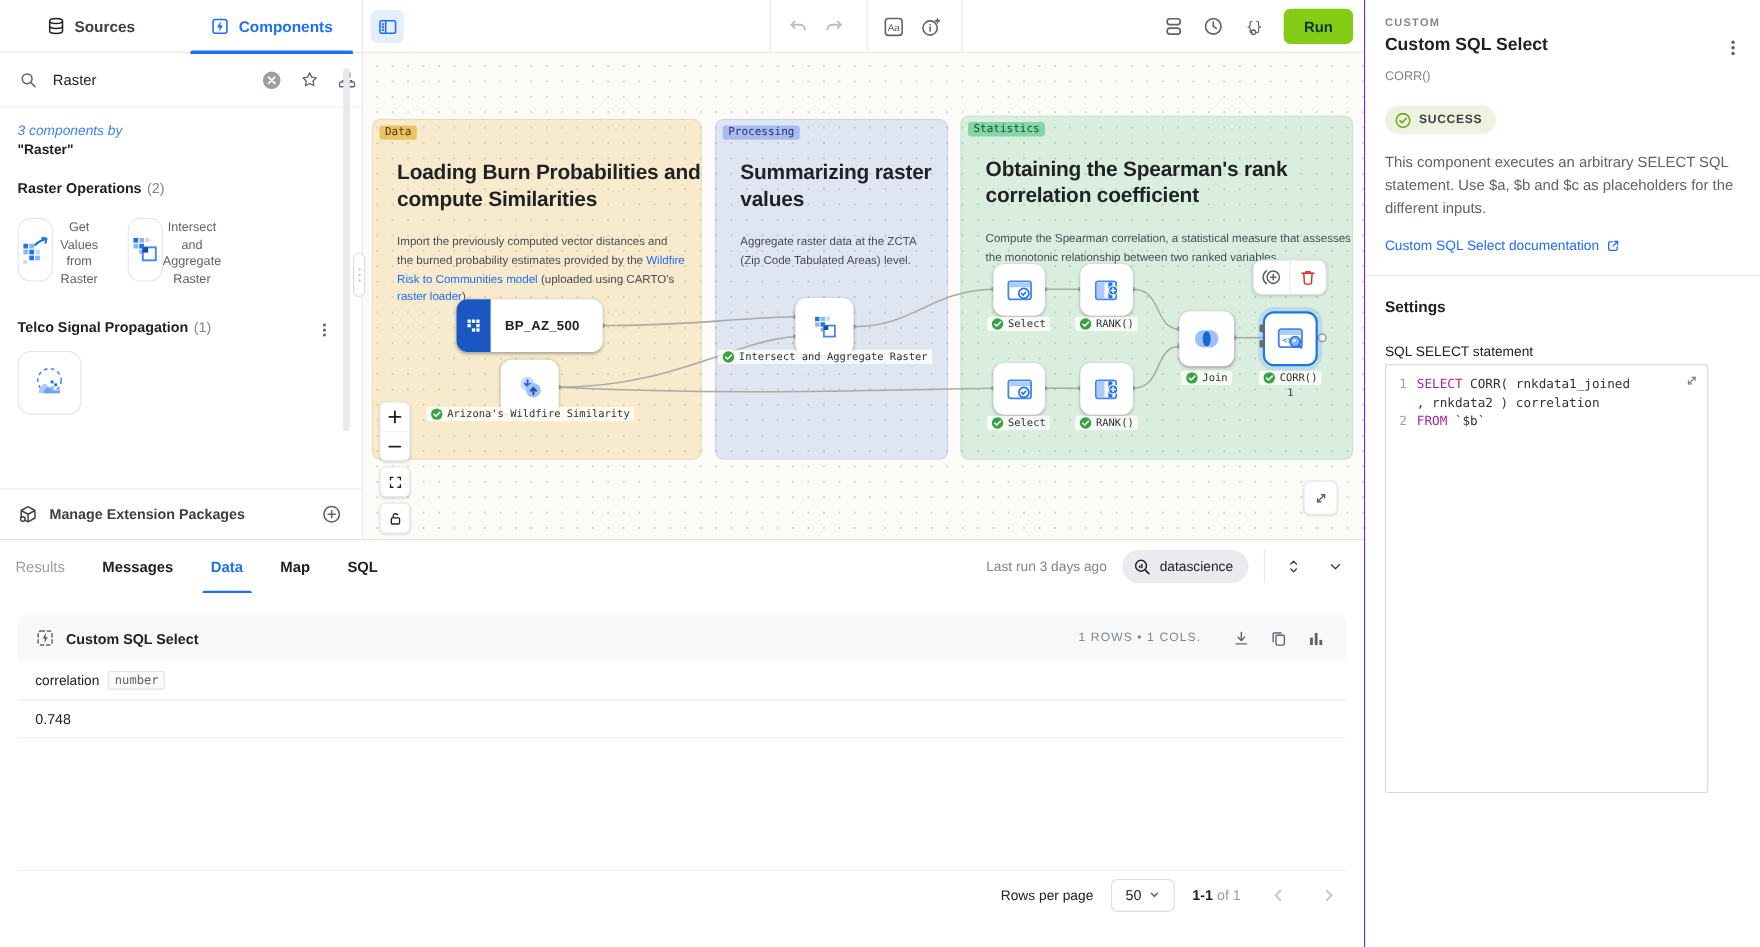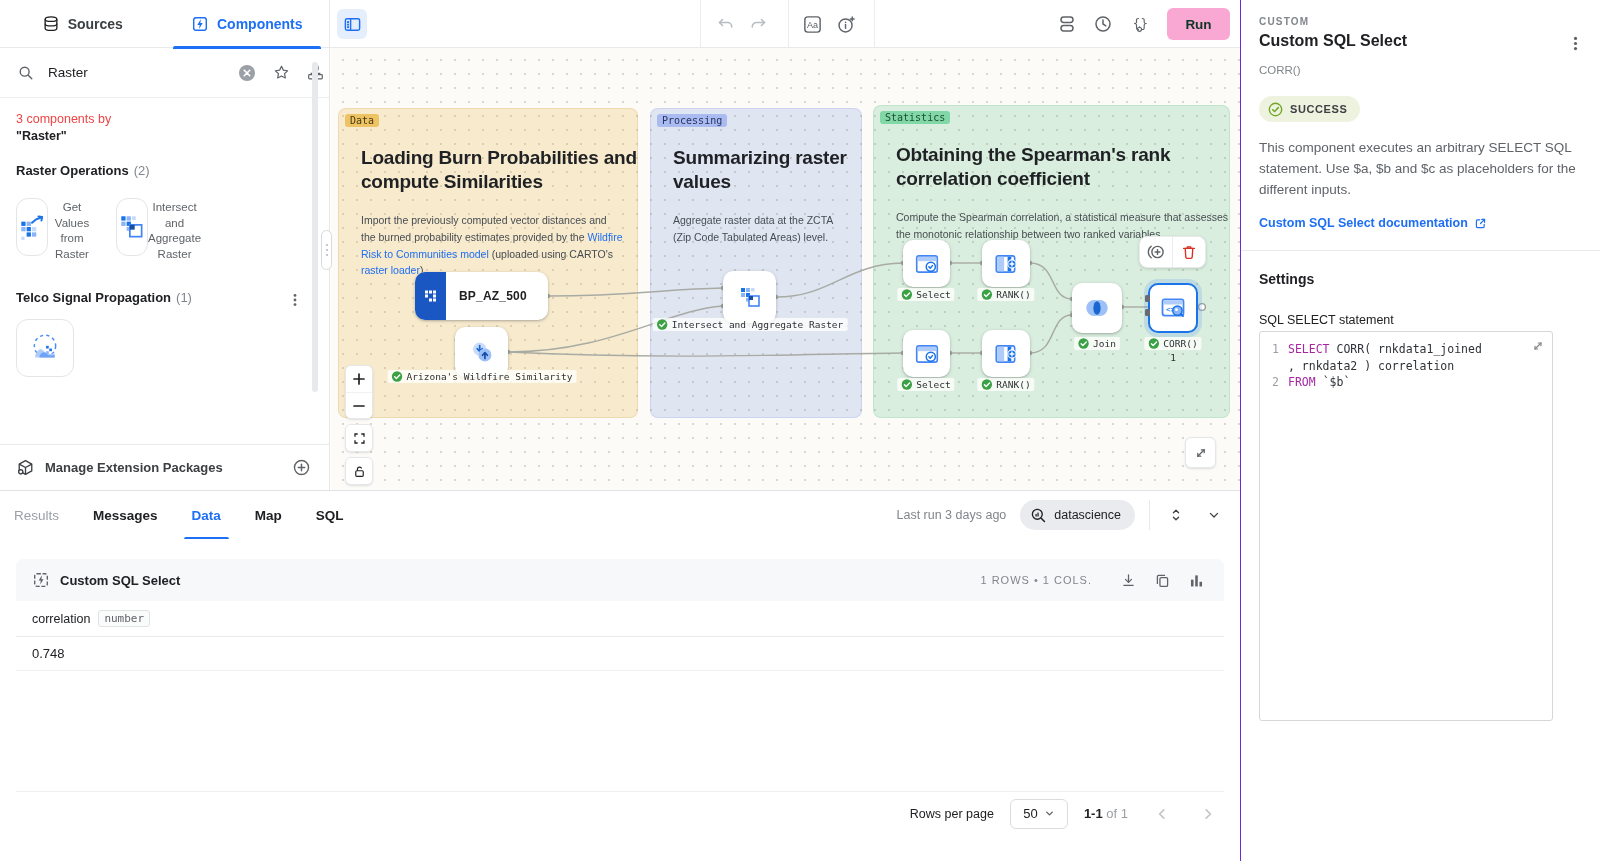--- a/index.html
+++ b/index.html
@@ -9,29 +9,29 @@
 
   
   .topbar { position:absolute; left:0; top:0; width:1240px; height:48px; background:#fff; border-bottom:1px solid #e7e9ec; z-index:30; }
   .side-tabs { position:absolute; left:0; top:0; width:330px; height:48px; display:flex; border-right:1px solid #e7e9ec; }
   .side-tab { flex:1; display:flex; align-items:center; justify-content:center; gap:8px; font-size:14px; font-weight:bold; color:#3c4043; position:relative; cursor:pointer; }
   .side-tab.active { color:#1e6ff5; }
   .side-tab.active .underline { position:absolute; left:8px; right:8px; bottom:-1px; height:3px; background:#1e6ff5; border-radius:2px 2px 0 0; }
   .tb-btn { position:absolute; top:9px; width:30px; height:30px; border-radius:6px; display:flex; align-items:center; justify-content:center; cursor:pointer; }
   .tb-btn.blue-bg { background:#e4eefd; }
   .tb-divider { position:absolute; top:0; width:1px; height:47px; background:#ececee; }
-  .run-btn { position:absolute; left:1167px; top:8px; width:63px; height:32px; background:#f9a8d4; color:#103526; font-size:13.5px; font-weight:bold; border:none; border-radius:6px; display:flex; align-items:center; justify-content:center; cursor:pointer; }
+  .run-btn { position:absolute; left:1167px; top:8px; width:63px; height:32px; background:#84cc16; color:#103526; font-size:13.5px; font-weight:bold; border:none; border-radius:6px; display:flex; align-items:center; justify-content:center; cursor:pointer; }
 
   
   .sidebar { position:absolute; left:0; top:48px; width:330px; height:442px; background:#fff; border-right:1px solid #e4e6e8; z-index:20; }
   .search-row { height:50px; border-bottom:1px solid #eceef0; display:flex; align-items:center; padding:0 14px; gap:10px; }
   .search-row input { flex:1; border:none; outline:none; font-size:13.5px; color:#202124; font-family:"Liberation Sans",sans-serif; }
   .icon-btn { width:24px; height:24px; display:flex; align-items:center; justify-content:center; cursor:pointer; flex:none; }
   .side-list { padding:14px 16px 0 16px; }
-  .summary1 { font-size:12.5px; color:#ef4444; }
+  .summary1 { font-size:12.5px; color:#3b82f6;font-style:italic; }
   .summary2 { font-size:12.5px; color:#202124; font-weight:bold; margin-top:3px; }
   .group-hdr { margin-top:20px; font-size:13px; font-weight:bold; color:#202124; display:flex; align-items:center; gap:5px; position:relative; }
   .group-count { color:#80868b; font-weight:normal; }
   .cards { display:flex; gap:20px; margin-top:14px; }
   .comp-card { width:80px; display:flex; flex-direction:row; align-items:center; cursor:pointer; }
   .comp-card .tile { width:58px; height:58px; background:#fff; border:1px solid #e3e5e9; border-radius:12px; display:flex; align-items:center; justify-content:center; }
   .comp-card .lbl { margin-top:8px; font-size:11.5px; color:#5f6368; text-align:center; line-height:1.35; }
   .kebab-right { position:absolute; right:6px; top:-2px; }
   .side-footer { position:absolute; left:0; bottom:0; width:100%; height:46px; background:#fff; border-top:1px solid #e8eaed; display:flex; align-items:center; padding:0 16px; gap:10px; }
   .side-footer .flbl { font-size:13px; font-weight:bold; color:#3c4043; flex:1; }
@@ -101,21 +101,21 @@
   .pg-nav { display:flex; gap:22px; margin-left:6px; margin-right:4px; }
 
   
   .rpanel { position:absolute; left:1240px; top:0; width:360px; height:861px; background:#fff; border-left:1px solid #6d28d9; z-index:35; }
   .rp-cat { position:absolute; left:18px; top:16px; font-size:10px; font-weight:bold; letter-spacing:1.2px; color:#80868b; }
   .rp-title { position:absolute; left:18px; top:32px; font-size:16px; font-weight:bold; color:#202124; }
   .rp-kebab { position:absolute; right:12px; top:30px; width:26px; height:26px; display:flex; align-items:center; justify-content:center; cursor:pointer; }
   .rp-sub { position:absolute; left:18px; top:64px; font-size:11.5px; color:#80868b; }
   .rp-status { position:absolute; left:18px; top:96px; display:inline-flex; align-items:center; gap:7px; background:#eef3e0; border-radius:14px; height:26px; padding:0 13px 0 9px; font-size:11px; font-weight:bold; letter-spacing:.6px; color:#3c4043; }
   .rp-desc { position:absolute; left:18px; top:138px; width:326px; font-size:13.5px; line-height:1.55; color:#5f6368; }
-  .rp-doclink { position:absolute; left:18px; top:216px; display:flex; align-items:center; gap:6px; font-size:12.5px; font-weight:bold; color:#1e6ff5; cursor:pointer; }
+  .rp-doclink { position:absolute; left:18px; top:216px; display:flex; align-items:center; gap:6px; font-size:12.5px; font-weight:normal; color:#1e6ff5; cursor:pointer; }
   .rp-div { position:absolute; left:0; top:250px; width:100%; height:1px; background:#e8eaed; }
   .rp-settings { position:absolute; left:18px; top:271px; font-size:14px; font-weight:bold; color:#202124; }
   .rp-sqllabel { position:absolute; left:18px; top:313px; font-size:12.5px; color:#202124; }
   .sql-editor { position:absolute; left:18px; top:331px; width:294px; height:390px; border:1px solid #d5d7da; border-radius:3px; background:#fff; padding-top:9px; overflow:hidden; }
   .sql-row { display:flex; font-family:"DejaVu Sans Mono",monospace; font-size:11.5px; line-height:16.5px; }
   .sql-row .ln { width:28px; flex:none; text-align:right; padding-right:9px; color:#9aa0a6; }
   .sql-row .code { white-space:pre; color:#2f3237; }
   .sql-row .kw { color:#a626a4; }
   .editor-expand { position:absolute; right:8px; top:8px; cursor:pointer; }
 </style>

